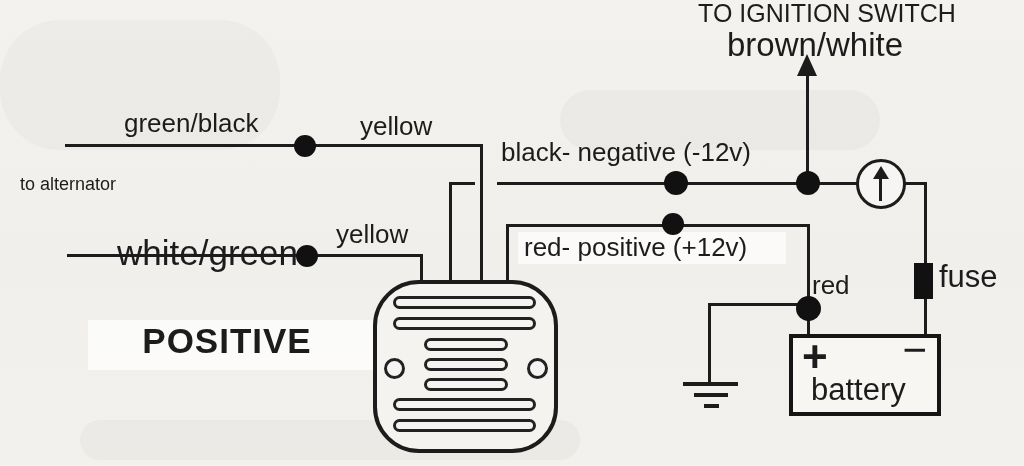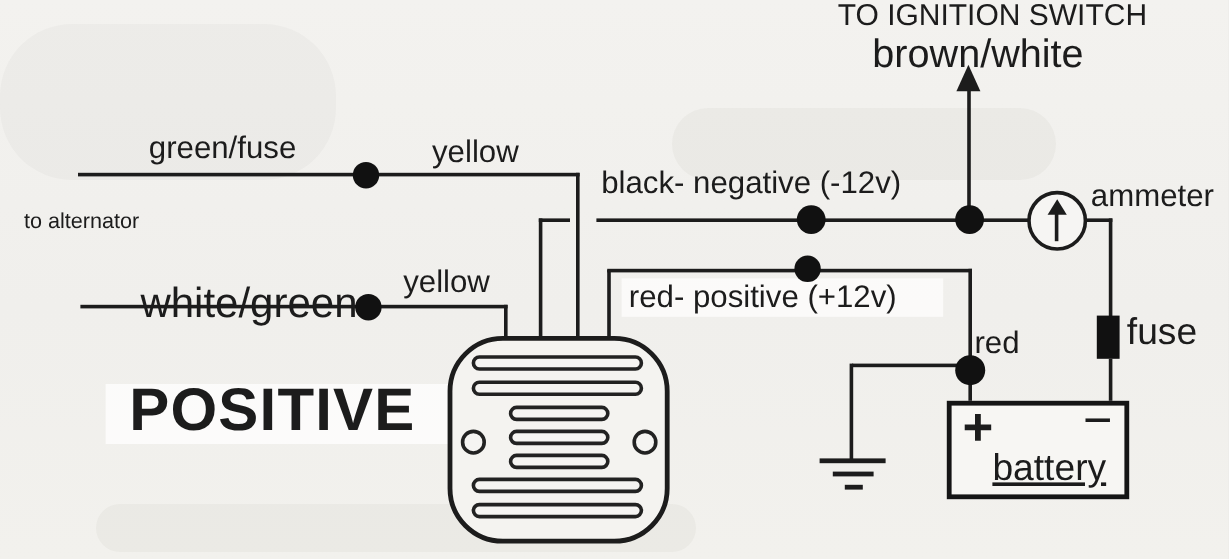--- a/index.html
+++ b/index.html
@@ -24,24 +24,24 @@
   #regulator{position:absolute;left:373px;top:280px;width:185px;height:173px;
     border:4px solid #1c1c1c;border-radius:46px;box-sizing:border-box;
     background:#f4f3f0;}
   #ammeter{position:absolute;left:856px;top:159px;width:50px;height:50px;
     border:3px solid #1c1c1c;border-radius:50%;box-sizing:border-box;
     background:#f6f5f3;}
   #battery{position:absolute;left:789px;top:334px;width:152px;height:82px;
     border:4px solid #151515;box-sizing:border-box;background:#f7f6f3;}
   #battery .plus{position:absolute;left:9px;top:-6px;font-size:44px;font-weight:bold;}
   #battery .minus{position:absolute;right:10px;top:-12px;font-size:42px;}
-  #battery .bat-label{position:absolute;left:34px;top:34px;font-size:31px;text-decoration:underline;}
+  #battery .bat-label{position:absolute;left:18px;top:34px;font-size:31px;}
   #fuse-symbol{position:absolute;left:914px;top:263px;width:19px;height:36px;background:#111;}
   #title{position:absolute;left:77px;top:316px;width:300px;text-align:center;
-    font-weight:bold;font-size:50px;line-height:50px;letter-spacing:1px;}
+    font-weight:bold;font-size:35px;line-height:50px;letter-spacing:1px;}
 </style>
 </head>
 <body>
 
 <div id="stage">
 
   <div class="artifact" style="left:0;top:20px;width:280px;height:130px;background:rgba(110,110,100,0.04);border-radius:60px;"></div>
   <div class="artifact" style="left:560px;top:90px;width:320px;height:60px;background:rgba(110,110,100,0.05);border-radius:40px;"></div>
   <div class="artifact" style="left:88px;top:320px;width:292px;height:50px;background:rgba(255,255,255,0.75);"></div>
   <div class="artifact" style="left:518px;top:232px;width:268px;height:32px;background:rgba(255,255,255,0.7);"></div>
@@ -102,30 +102,29 @@
     <div class="slot" style="left:47px;top:94px;width:84px;height:13px;"></div>
     <div class="slot" style="left:16px;top:114px;width:143px;height:13px;"></div>
     <div class="slot" style="left:16px;top:135px;width:143px;height:13px;"></div>
     <div class="hole" style="left:7px;top:74px;"></div>
     <div class="hole" style="left:150px;top:74px;"></div>
   </div>
 
   <div class="lbl center" style="left:667px;top:0px;width:320px;font-size:25px;">TO IGNITION SWITCH</div>
   <div class="lbl center" style="left:655px;top:28px;width:320px;font-size:33px;">brown/white</div>
 
-  <div class="lbl" style="left:124px;top:110px;font-size:26px;">green/fuse</div>
+  <div class="lbl" style="left:124px;top:110px;font-size:26px;">green/black</div>
   <div class="lbl" style="left:360px;top:113px;font-size:26px;">yellow</div>
   <div class="lbl" style="left:20px;top:175px;font-size:18px;">to alternator</div>
   <div class="lbl" style="left:117px;top:235px;font-size:35px;">white/green</div>
   <div class="lbl" style="left:336px;top:221px;font-size:26px;">yellow</div>
 
   <div class="lbl" style="left:501px;top:139px;font-size:26px;">black- negative (-12v)</div>
   <div class="lbl" style="left:524px;top:234px;font-size:26px;">red- positive (+12v)</div>
 
-  <div class="lbl" style="left:909px;top:150px;font-size:26px;">ammeter</div>
   <div class="lbl" style="left:812px;top:272px;font-size:26px;">red</div>
   <div class="lbl" style="left:939px;top:261px;font-size:31px;">fuse</div>
 
   <div id="title">
     <div>POSITIVE</div>
   </div>
 
 </div>
 
 </body></html>

